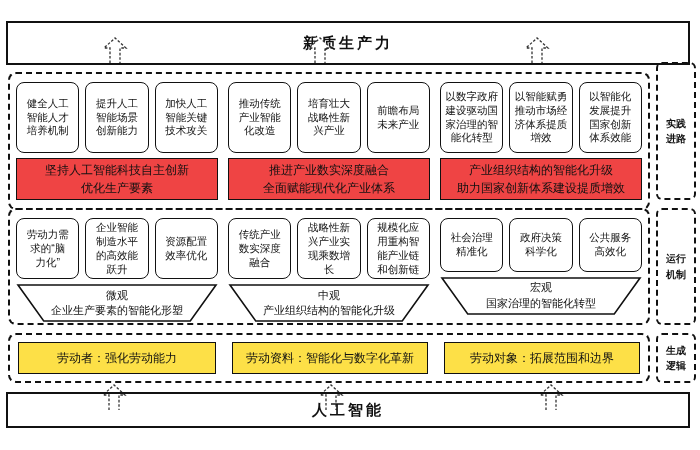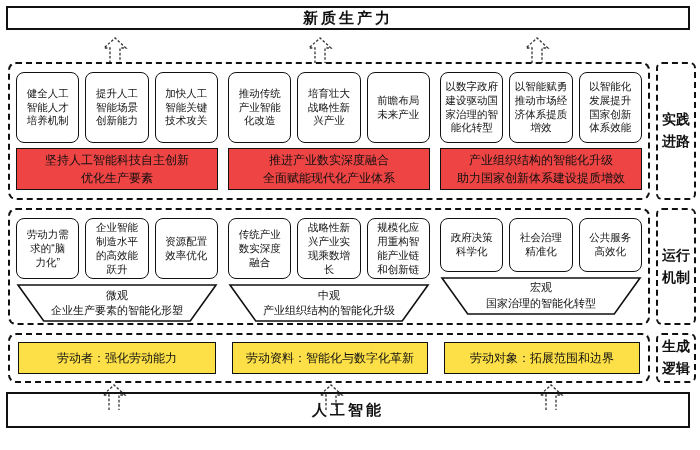--- a/index.html
+++ b/index.html
@@ -1,36 +1,36 @@
 <!DOCTYPE html>
 <html><head>
 <meta charset="utf-8">
 <style>
   html,body{margin:0;padding:0;background:#fff;}
   .canvas{
     position:relative;width:700px;height:450px;background:#fff;color:#111;
     font-family:"Liberation Sans", sans-serif;overflow:hidden;
   }
   .title-box{
-    position:absolute;left:6px;top:6px;width:684px;height:24px;
+    position:absolute;left:6px;top:21px;width:684px;height:44px;
     border:2px solid #111;display:flex;align-items:center;justify-content:center;
     font-size:15px;font-weight:700;letter-spacing:3px;box-sizing:border-box;
   }
   .title-box.bottom{top:392px;height:36px;}
   .band{
     position:absolute;left:8px;width:642px;border:2px dashed #111;border-radius:8px;
     box-sizing:border-box;display:flex;gap:10px;padding:8px 6px;
   }
-  #band-practice{top:62px;height:138px;}
+  #band-practice{top:72px;height:138px;}
   #band-mechanism{top:208px;height:117px;}
   #band-logic{top:333px;height:50px;align-items:center;justify-content:space-between;padding:0 8px;}
   .side-label{
     position:absolute;left:656px;width:40px;border:2px dashed #111;border-radius:6px;
     box-sizing:border-box;display:flex;align-items:center;justify-content:center;
-    text-align:right;font-weight:700;font-size:14px;line-height:1.55;white-space:pre-line;
+    text-align:right;font-weight:700;font-size:10px;line-height:1.55;white-space:pre-line;
   }
   #side-practice{top:62px;height:138px;}
   #side-mechanism{top:208px;height:117px;}
   #side-logic{top:333px;height:50px;}
   .group{flex:1 1 0;display:flex;flex-direction:column;gap:5px;min-width:0;}
   .items-row{display:flex;gap:6px;flex:1 1 auto;}
   .item{
     flex:1 1 0;border:1.6px solid #111;border-radius:8px;background:#fff;
     display:flex;align-items:center;justify-content:center;text-align:center;
     font-size:10.5px;line-height:1.32;white-space:pre-line;padding:2px 1px;min-width:0;
@@ -176,24 +176,24 @@
           <polygon points="2,1 202,1 176,37 28,37" fill="#fff" stroke="#111" stroke-width="1.6"></polygon>
         </svg>
         <div class="trap-text">
           <span>中观</span>
           <span>产业组织结构的智能化升级</span>
         </div>
       </div>
     </div>
     <div class="group">
       <div class="items-row">
+        <div class="item">社会治理
+精准化</div>
         <div class="item">政府决策
 科学化</div>
-        <div class="item">社会治理
-精准化</div>
         <div class="item">公共服务
 高效化</div>
       </div>
       <div class="trap-wrap">
         <svg viewBox="0 0 204 38" preserveAspectRatio="none">
           <polygon points="2,1 202,1 176,37 28,37" fill="#fff" stroke="#111" stroke-width="1.6"></polygon>
         </svg>
         <div class="trap-text">
           <span>宏观</span>
           <span>国家治理的智能化转型</span>

